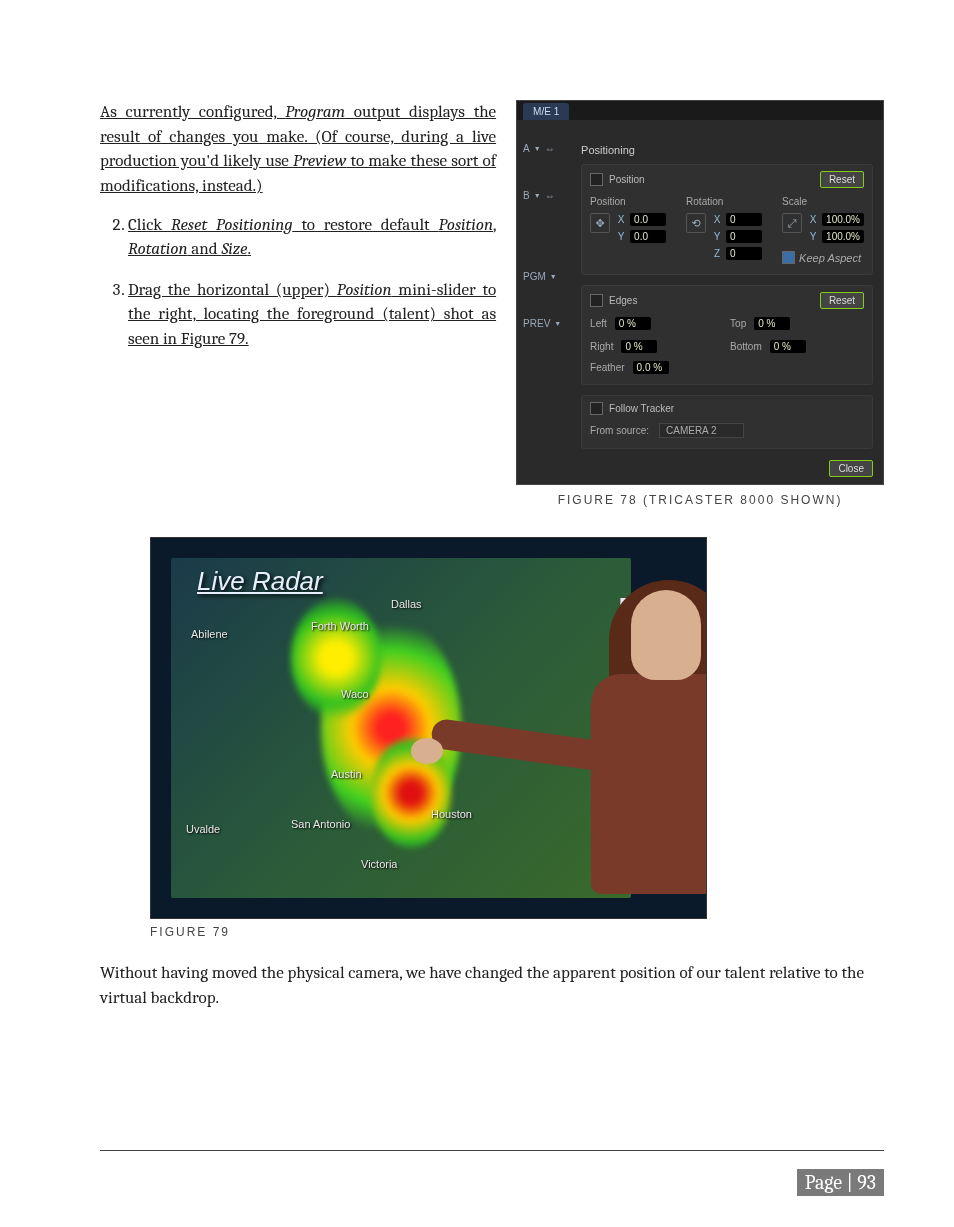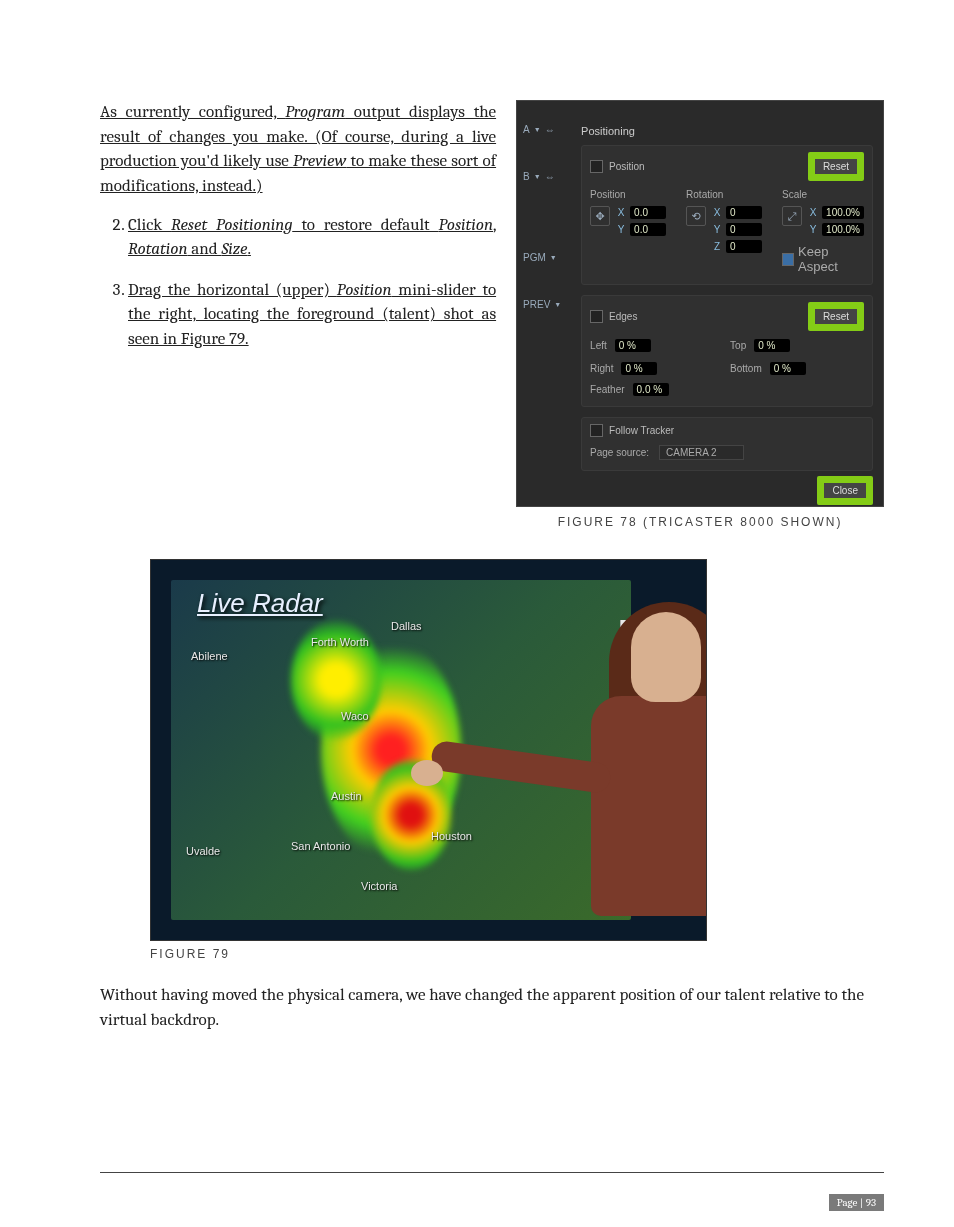--- a/index.html
+++ b/index.html
@@ -96,21 +96,21 @@
   .chk {
     width: 11px; height: 11px;
     border: 1px solid #666;
     display: inline-block;
     background: #222;
   }
   .chk.on { background: #3a6ea5; }
   .reset-btn {
     background: #444;
     color: #ddd;
-    border: 7px solid #84cc16;
+    border: 1px solid #84cc16;
     border-radius: 2px;
     padding: 2px 8px;
     font-size: 10px;
   }
   .grid3 {
     display: flex;
     gap: 20px;
   }
   .col3 { flex: 1; }
   .col-label {
@@ -144,21 +144,21 @@
     border-radius: 2px;
     display: flex;
     align-items: center;
     justify-content: center;
     color: #9ab;
     font-size: 11px;
     margin-right: 2px;
   }
   .keep-asp {
     display: flex; align-items: center; gap: 4px;
-    font-size: 13px; color: #aaa; margin-top: 4px;
+    font-size: 11px; color: #aaa; margin-top: 4px; font-style: italic;
   }
   .edges-grid {
     display: flex;
     flex-wrap: wrap;
     gap: 10px 30px;
   }
   .edge-item {
     display: flex;
     align-items: center;
     gap: 8px;
@@ -338,21 +338,21 @@
     border-top: 1px solid #444;
     margin-top: 140px;
     padding-top: 18px;
     text-align: right;
   }
   .page-num-box {
     display: inline-block;
     background: #7a7a7a;
     color: #fff;
     padding: 2px 8px;
-    font-size: 11px;
+    font-size: 20px;
   }
 </style>
 </head>
 <body>
 
 <div class="page">
 
   <div class="top-section">
     <div class="text-col">
       <p>
@@ -363,20 +363,23 @@
           <span>Click </span><em>Reset Positioning</em><span> to restore default </span><em>Position</em><span>, </span><em>Rotation</em><span> and </span><em>Size</em><span>.</span>
         </li>
         <li>
           <span>Drag the horizontal (upper) </span><em>Position</em><span> mini-slider to the right, locating the foreground (talent) shot as seen in Figure 79.</span>
         </li>
       </ol>
     </div>
 
     <div class="panel-col">
       <div class="panel">
+        <div class="tabbar">
+          <div class="tab">M/E 1</div>
+        </div>
         <div style="height:18px"></div>
         <div class="panel-body">
           <div class="side-labels">
             <div class="side-item">
                 <span>A</span>
                 <span class="dd">▼</span> 
                 <span>⇔</span>
               </div>
             <div style="height:26px"></div>
             <div class="side-item">
@@ -500,21 +503,21 @@
             </div>
 
             <div class="group">
               <div class="group-header">
                 <div class="left">
                   <span class="chk"></span>
                   <span>Follow Tracker</span>
                 </div>
               </div>
               <div class="src-row">
-                <span>Page source:</span>
+                <span>From source:</span>
                 <span class="src-select">CAMERA 2</span>
               </div>
             </div>
 
             <div class="close-row">
               <span class="reset-btn">Close</span>
             </div>
           </div>
         </div>
       </div>
@@ -524,21 +527,21 @@
 
   <div class="fig79-wrap">
     <div class="fig79">
       <div class="radar-map">
 
         <div class="blob" style="left:150px;top:60px;width:140px;height:220px;background:radial-gradient(circle,#ff2020 10%,#ffcc00 30%,#40d020 60%,transparent 80%)"></div>
         <div class="blob" style="left:120px;top:40px;width:90px;height:120px;background:radial-gradient(circle,#ffee00 20%,#30c020 60%,transparent 85%)"></div>
         <div class="blob" style="left:200px;top:180px;width:80px;height:110px;background:radial-gradient(circle,#e01010 15%,#ffcc00 40%,#30c020 70%,transparent 90%)"></div>
 
         <span class="city" style="left:20px;top:70px">Abilene</span>
-        <span class="city" style="left:140px;top:56px">Forth Worth</span>
+        <span class="city" style="left:140px;top:62px">Forth Worth</span>
         <span class="city" style="left:220px;top:40px">Dallas</span>
         <span class="city" style="left:170px;top:130px">Waco</span>
         <span class="city" style="left:160px;top:210px">Austin</span>
         <span class="city" style="left:260px;top:250px">Houston</span>
         <span class="city" style="left:120px;top:260px">San Antonio</span>
         <span class="city" style="left:15px;top:265px">Uvalde</span>
         <span class="city" style="left:190px;top:300px">Victoria</span>
       </div>
       <div class="radar-title">Live Radar</div>
 

